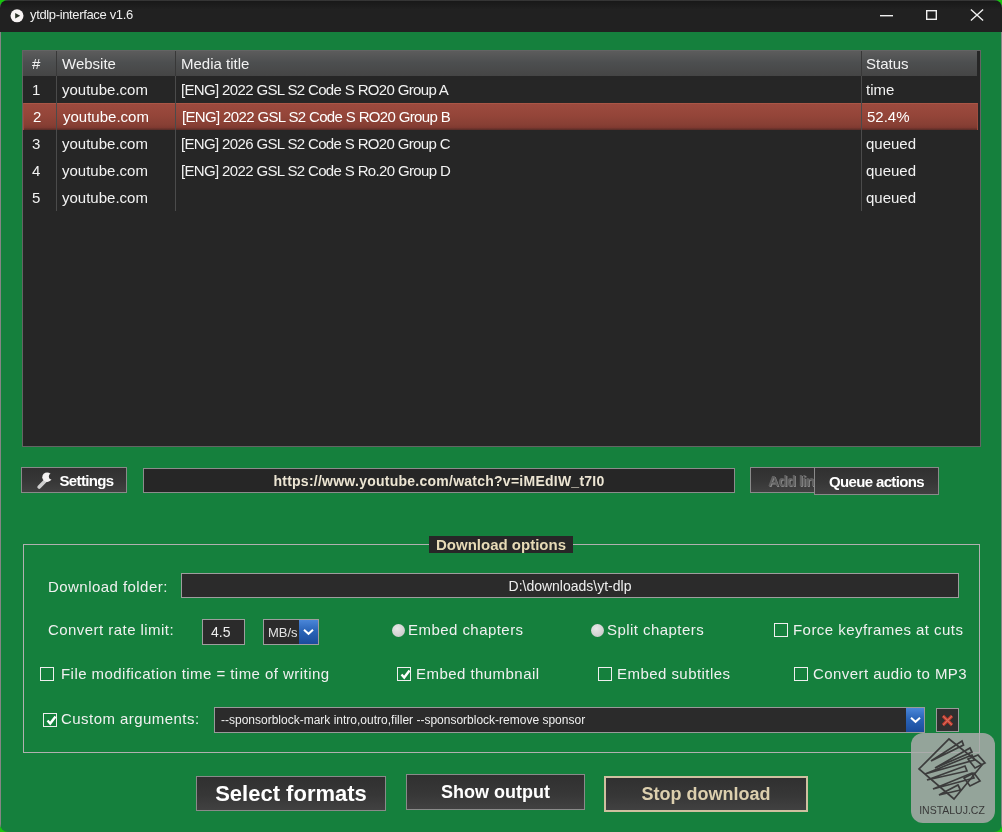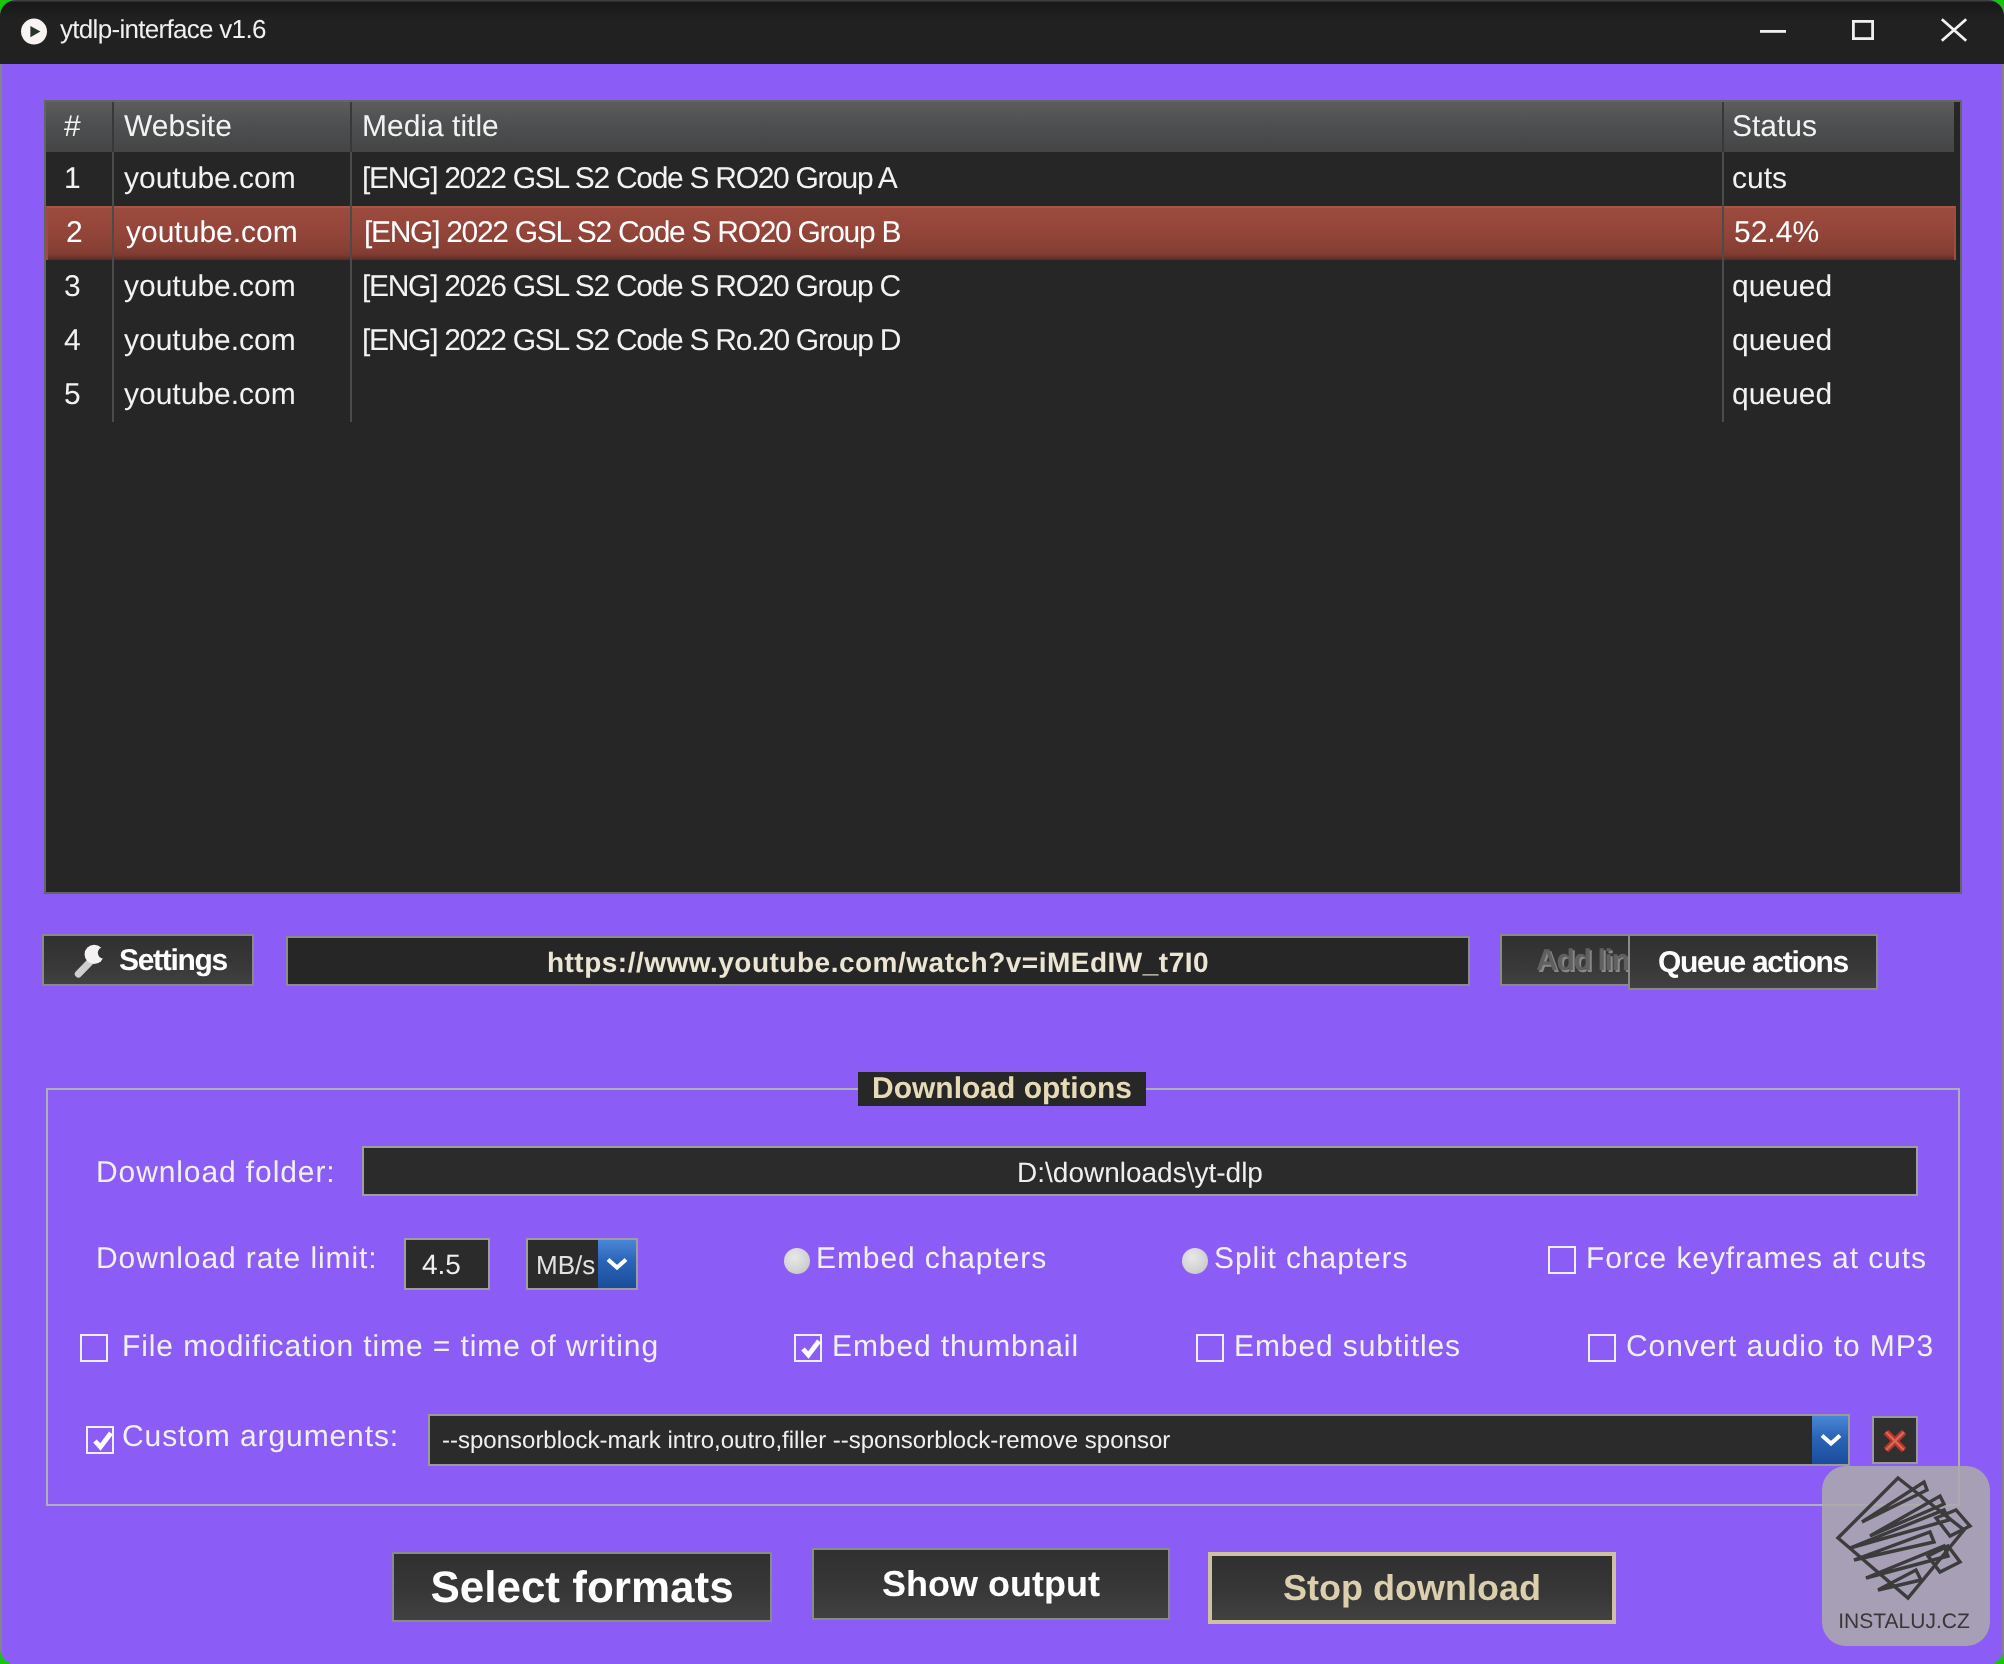--- a/index.html
+++ b/index.html
@@ -1,20 +1,20 @@
 <!DOCTYPE html>
 <html><head>
 <meta charset="utf-8">
 <style>
   * { margin:0; padding:0; box-sizing:border-box; }
   html,body { width:1002px; height:832px; background:#19c40e; overflow:hidden; }
   body { font-family:"Liberation Sans", sans-serif; }
   #win {
     position:absolute; left:0; top:0; width:1002px; height:832px;
-    background:#8b5cf6; border-radius:8px; overflow:hidden;
+    background:#15803d; border-radius:8px; overflow:hidden;
   }
   .abs { position:absolute; }
   
   #titlebar { position:absolute; left:0; top:0; width:100%; height:32px; background:linear-gradient(180deg,#474747 0%,#191919 4%,#1b1b1b 12%,#212121 30%,#212121 100%); }
   #title-text { position:absolute; left:30px; top:7px; font-size:13px; color:#f0f0f0; letter-spacing:-0.35px;}
   
   #table {
     position:absolute; left:22px; top:50px; width:959px; height:397px;
     background:#262626; border:1px solid #646464;
   }
@@ -93,21 +93,21 @@
       <div class="hcell" style="left:158px">Media title</div>
       <div class="hcell" style="left:843px">Status</div>
       <div class="hsep" style="left:33px"></div>
       <div class="hsep" style="left:152px"></div>
       <div class="hsep" style="left:838px"></div>
     </div>
     <div class="row" style="top:25px">
       <div class="c" style="left:9px">1</div>
         <div class="c" style="left:39px">youtube.com</div>
       <div class="c mt" style="left:158px">[ENG] 2022 GSL S2 Code S RO20 Group A</div>
-      <div class="c" style="left:843px">cuts</div>
+      <div class="c" style="left:843px">time</div>
     </div>
     <div id="selrow">
       <div class="c abs" style="left:9px;top:4px">2</div>
         <div class="c abs" style="left:39px;top:4px">youtube.com</div>
       <div class="c abs mt" style="left:158px;top:4px">[ENG] 2022 GSL S2 Code S RO20 Group B</div>
       <div class="c abs" style="left:843px;top:4px">52.4%</div>
       <div class="abs" style="left:32px;top:0;width:1px;height:27px;background:#7c3b2f"></div>
       <div class="abs" style="left:151px;top:0;width:1px;height:27px;background:#7c3b2f"></div>
       <div class="abs" style="left:837px;top:0;width:1px;height:27px;background:#7c3b2f"></div>
     </div>
@@ -146,21 +146,21 @@
   </div>
   <div class="btn" style="left:750px;top:467px;width:90px;height:26px;color:#606060;text-shadow:1px 1px 0 rgba(215,215,215,0.5)">Add link</div>
   <div class="btn" style="left:814px;top:467px;width:125px;height:28px">Queue actions</div>
 
   <div id="gbox"></div>
   <div id="gbox-label">Download options</div>
 
   <div class="lab" style="left:48px;top:578px">Download folder:</div>
   <div class="field" style="left:181px;top:573px;width:778px;height:25px;justify-content:center">D:\downloads\yt-dlp</div>
 
-  <div class="lab" style="left:48px;top:621px">Download rate limit:</div>
+  <div class="lab" style="left:48px;top:621px">Convert rate limit:</div>
   <div class="field" style="left:202px;top:619px;width:43px;height:26px">
       <span style="margin-left:8px">4.5</span>
     </div>
   <div class="field" style="left:263px;top:619px;width:56px;height:26px">
       <span style="margin-left:4px;color:#e2e2e2;font-size:13px">MB/s</span>
     </div>
   <div class="dropbtn" style="left:299px;top:620px;width:19px;height:24px">
     <svg width="11" height="7" viewBox="0 0 11 7">
         <path d="M1 0.8 L5.5 4.8 L10 0.8" fill="none" stroke="#fff" stroke-width="2"></path>
       </svg>

